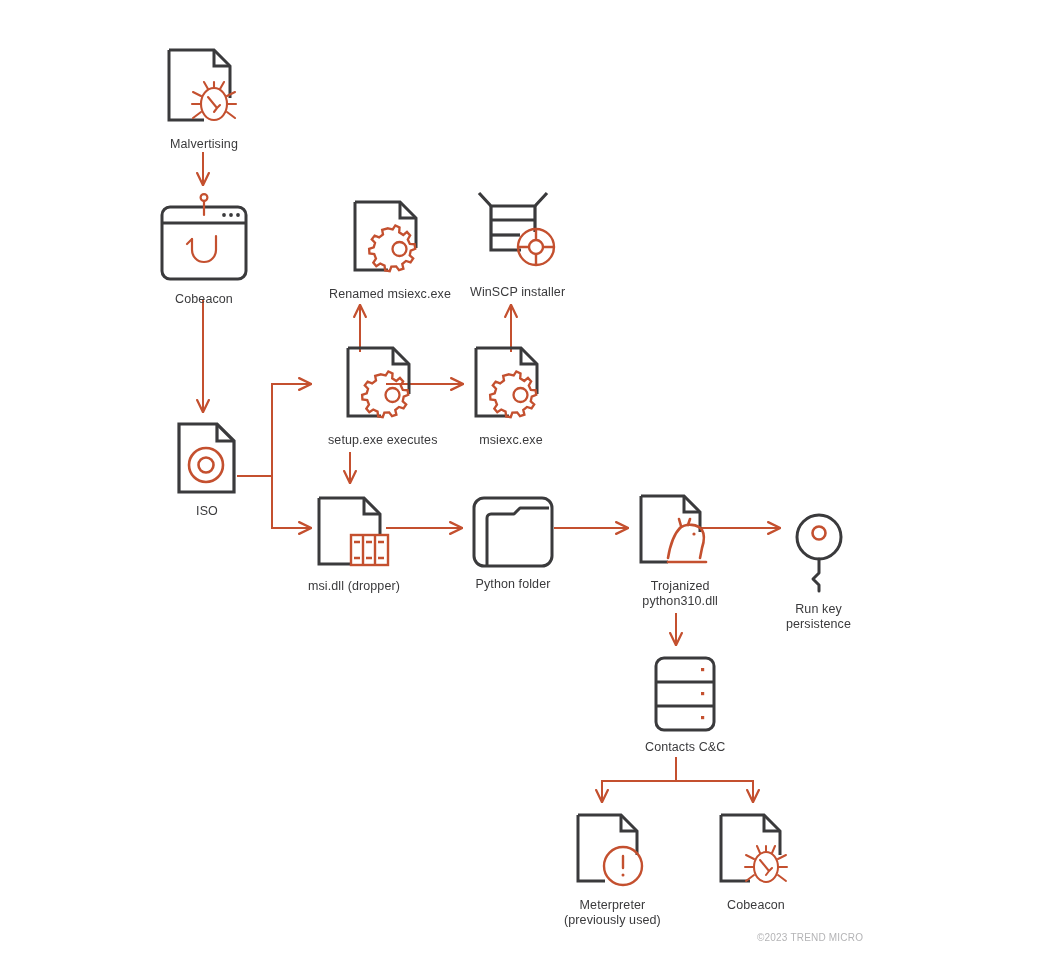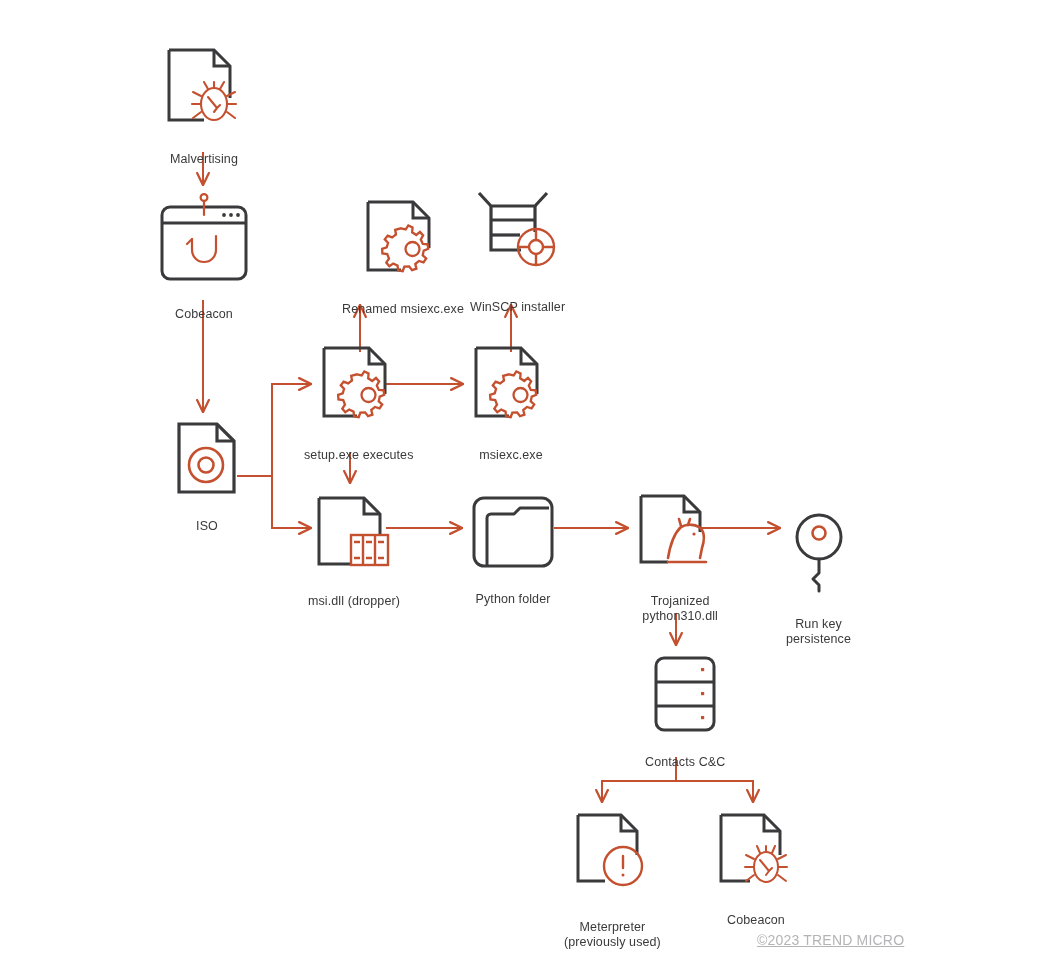--- a/index.html
+++ b/index.html
@@ -5,27 +5,26 @@
   html,body{margin:0;padding:0;background:#ffffff;}
   body{
     width:1060px;height:957px;position:relative;overflow:hidden;
     font-family:"Liberation Sans","DejaVu Sans",sans-serif;
     -webkit-font-smoothing:antialiased;
   }
   #canvas{position:absolute;inset:0;width:1060px;height:957px;}
   .node{position:absolute;display:flex;flex-direction:column;align-items:center;}
   .node .art{position:relative;}
   .lbl{
-    margin-top:22px;font-size:12.5px;line-height:15px;color:#3a3a3c;
+    margin-top:7px;font-size:12.5px;line-height:15px;color:#3a3a3c;
     text-align:center;white-space:pre-line;letter-spacing:.1px;
   }
   .copyright{
-    position:absolute;left:757px;top:932px;font-size:14px;color:#b4b4b6;
+    position:absolute;left:757px;top:932px;font-size:10px;color:#b4b4b6;
     letter-spacing:.2px;
-    text-decoration:underline;
   }
   svg{display:block;overflow:visible;}
 </style>
 </head>
 <body>
 
 <svg id="canvas" viewBox="0 0 1060 957" width="1060" height="957" aria-hidden="true">
   <defs>
     <marker id="ah" viewBox="0 0 10 10" refX="9" refY="5" markerWidth="7" markerHeight="7" orient="auto-start-reverse">
       <path d="M0.5,0.8 L9.2,5 L0.5,9.2" fill="none" stroke="#c4502f" stroke-width="1.6" stroke-linecap="round" stroke-linejoin="round"></path>
@@ -109,21 +108,21 @@
       <path d="M41,3 V20 H58" fill="none" stroke="#3a3a3c" stroke-width="3.2" stroke-linejoin="miter"></path>
       <g stroke="#c4502f" fill="none" stroke-width="2.6">
         <circle cx="30" cy="44" r="17"></circle>
         <circle cx="30" cy="44" r="7.5"></circle>
       </g>
     </svg>
   </div>
   <div class="lbl">ISO</div>
 </div>
 
-<div class="node" style="left:342px;top:198px;">
+<div class="node" style="left:329px;top:198px;">
   <div class="art">
     <svg width="80" height="82" viewBox="0 0 80 82">
       <path d="M5,4 H50 L66,20 V50" fill="none" stroke="#3a3a3c" stroke-width="3" stroke-linejoin="miter"></path>
       <path d="M5,4 V72 H38" fill="none" stroke="#3a3a3c" stroke-width="3"></path>
       <path d="M50,4 V20 H66" fill="none" stroke="#3a3a3c" stroke-width="3" stroke-linejoin="miter"></path>
       <g stroke="#c4502f" fill="none" stroke-width="2.3">
         <path d="M50,40.5
                  l4.6,1.1 2.6,-3.9 4.1,2.0 -0.3,4.7 4.0,2.6 3.6,-3.0 3.1,3.4 -2.3,4.1 2.0,4.3 4.7,0.3 0.6,4.5 -4.4,1.7 -1.0,4.6 3.4,3.2 -2.6,3.8 -4.5,-1.4 -3.6,3.0 1.1,4.6 -4.3,1.5 -2.8,-3.8 -4.7,0.3 -1.6,4.4 -4.5,-0.7 -0.6,-4.7 -4.2,-2.1 -3.9,2.6 -2.9,-3.5 2.6,-3.9 -1.7,-4.4 -4.7,-0.6 -0.3,-4.6 4.5,-1.4 1.3,-4.5 -3.2,-3.4 2.8,-3.6 4.4,1.7 3.8,-2.8 -0.8,-4.6 z" transform="translate(-13,-11) scale(1.02)"></path>
         <circle cx="49.5" cy="51" r="7"></circle>
       </g>
@@ -145,21 +144,21 @@
       <g stroke="#c4502f" fill="none" stroke-width="2.4">
         <circle cx="62" cy="57" r="18"></circle>
         <circle cx="62" cy="57" r="7"></circle>
         <path d="M62,39 L62,50 M62,64 L62,75 M44,57 L55,57 M69,57 L80,57"></path>
       </g>
     </svg>
   </div>
   <div class="lbl">WinSCP installer</div>
 </div>
 
-<div class="node" style="left:304px;top:344px;">
+<div class="node" style="left:328px;top:344px;">
   <div class="art">
     <svg width="80" height="82" viewBox="0 0 80 82">
       <path d="M5,4 H50 L66,20 V50" fill="none" stroke="#3a3a3c" stroke-width="3" stroke-linejoin="miter"></path>
       <path d="M5,4 V72 H38" fill="none" stroke="#3a3a3c" stroke-width="3"></path>
       <path d="M50,4 V20 H66" fill="none" stroke="#3a3a3c" stroke-width="3" stroke-linejoin="miter"></path>
       <g stroke="#c4502f" fill="none" stroke-width="2.3">
         <path d="M50,40.5
                  l4.6,1.1 2.6,-3.9 4.1,2.0 -0.3,4.7 4.0,2.6 3.6,-3.0 3.1,3.4 -2.3,4.1 2.0,4.3 4.7,0.3 0.6,4.5 -4.4,1.7 -1.0,4.6 3.4,3.2 -2.6,3.8 -4.5,-1.4 -3.6,3.0 1.1,4.6 -4.3,1.5 -2.8,-3.8 -4.7,0.3 -1.6,4.4 -4.5,-0.7 -0.6,-4.7 -4.2,-2.1 -3.9,2.6 -2.9,-3.5 2.6,-3.9 -1.7,-4.4 -4.7,-0.6 -0.3,-4.6 4.5,-1.4 1.3,-4.5 -3.2,-3.4 2.8,-3.6 4.4,1.7 3.8,-2.8 -0.8,-4.6 z" transform="translate(-13,-11) scale(1.02)"></path>
         <circle cx="49.5" cy="51" r="7"></circle>
       </g>
@@ -252,21 +251,21 @@
       <g fill="#c4502f">
         <rect x="48" y="13" width="3.2" height="3.2"></rect>
         <rect x="48" y="37" width="3.2" height="3.2"></rect>
         <rect x="48" y="61" width="3.2" height="3.2"></rect>
       </g>
     </svg>
   </div>
   <div class="lbl">Contacts C&amp;C</div>
 </div>
 
-<div class="node" style="left:564px;top:811px;gap:7px;">
+<div class="node" style="left:564px;top:811px;">
   <div class="art">
     <svg width="78" height="80" viewBox="0 0 78 80">
       <path d="M5,4 H48 L64,20 V44" fill="none" stroke="#3a3a3c" stroke-width="3" stroke-linejoin="miter"></path>
       <path d="M5,4 V70 H32" fill="none" stroke="#3a3a3c" stroke-width="3"></path>
       <path d="M48,4 V20 H64" fill="none" stroke="#3a3a3c" stroke-width="3" stroke-linejoin="miter"></path>
       <g stroke="#c4502f" fill="none" stroke-width="2.4" stroke-linecap="round">
         <circle cx="50" cy="55" r="19"></circle>
         <path d="M50,45 L50,57"></path>
         <circle cx="50" cy="64" r="1.5" fill="#c4502f" stroke="none"></circle>
       </g>

